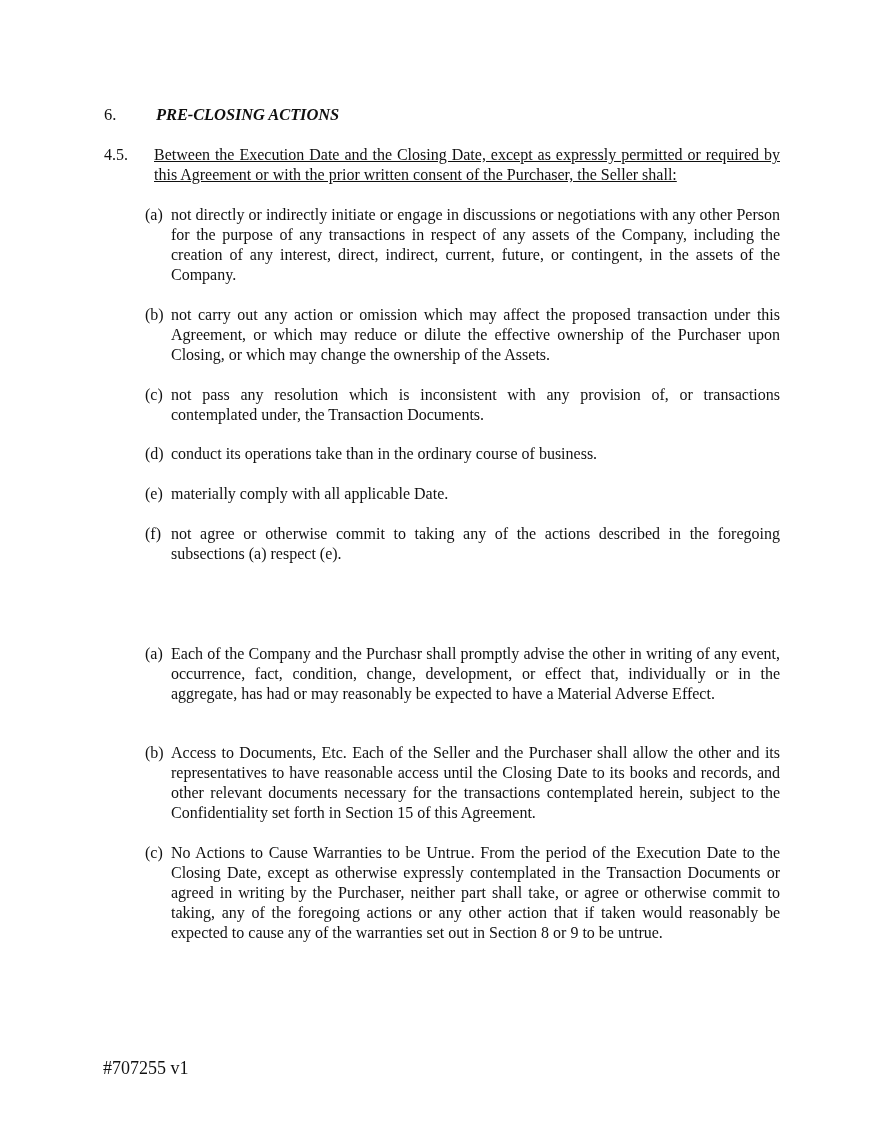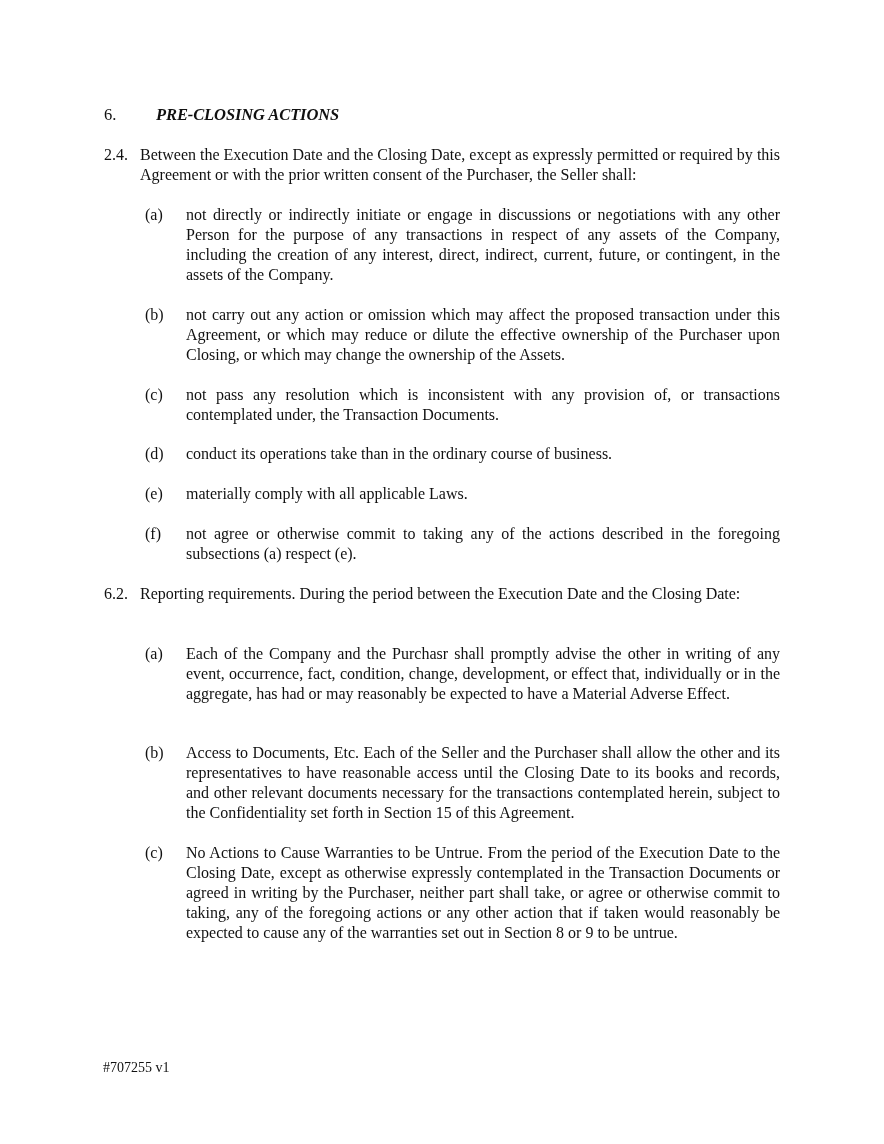--- a/index.html
+++ b/index.html
@@ -47,56 +47,57 @@
       position: absolute;
       left: 104px;
       width: 676px;
     }
     .clause .num {
       position: absolute;
       left: 0;
       top: 0;
     }
     .clause .text {
-      margin-left: 36px;
+      margin-left: 50px;
       text-align: justify;
+      text-decoration: underline;
     }
     .item {
       position: absolute;
       left: 145px;
       width: 635px;
     }
     .item .label {
       position: absolute;
       left: 0;
       top: 0;
     }
     .item .text {
-      margin-left: 41px;
+      margin-left: 26px;
       text-align: justify;
     }
     .footer {
       position: absolute;
       left: 103px;
       top: 1058px;
-      font-size: 14px;
+      font-size: 18px;
     }
   </style>
 </head>
 <body>
 
 <div class="page">
 
   <div class="heading">
     <span class="num">6.</span>
     <span class="title">PRE-CLOSING ACTIONS</span>
   </div>
 
   <div class="clause" style="top:145px;">
-    <span class="num">2.4.</span>
+    <span class="num">4.5.</span>
     <div class="text">Between the Execution Date and the Closing Date, except as expressly permitted or required by this Agreement or with the prior written consent of the Purchaser, the Seller shall:</div>
   </div>
 
   <div class="item" style="top:205px;">
     <span class="label">(a)</span>
     <div class="text">not directly or indirectly initiate or engage in discussions or negotiations with any other Person for the purpose of any transactions in respect of any assets of the Company, including the creation of any interest, direct, indirect, current, future, or contingent, in the assets of the Company.</div>
   </div>
 
   <div class="item" style="top:305px;">
     <span class="label">(b)</span>
@@ -108,32 +109,28 @@
     <div class="text">not pass any resolution which is inconsistent with any provision of, or transactions contemplated under, the Transaction Documents.</div>
   </div>
 
   <div class="item" style="top:444px;">
     <span class="label">(d)</span>
     <div class="text">conduct its operations take than in the ordinary course of business.</div>
   </div>
 
   <div class="item" style="top:484px;">
     <span class="label">(e)</span>
-    <div class="text">materially comply with all applicable Laws.</div>
+    <div class="text">materially comply with all applicable Date.</div>
   </div>
 
   <div class="item" style="top:524px;">
     <span class="label">(f)</span>
     <div class="text">not agree or otherwise commit to taking any of the actions described in the foregoing subsections (a) respect (e).</div>
   </div>
 
-  <div class="clause" style="top:584px;">
-    <span class="num">6.2.</span>
-    <div class="text">Reporting requirements. During the period between the Execution Date and the Closing Date:</div>
-  </div>
 
   <div class="item" style="top:644px;">
     <span class="label">(a)</span>
     <div class="text">Each of the Company and the Purchasr shall promptly advise the other in writing of any event, occurrence, fact, condition, change, development, or effect that, individually or in the aggregate, has had or may reasonably be expected to have a Material Adverse Effect.</div>
   </div>
 
   <div class="item" style="top:743px;">
     <span class="label">(b)</span>
     <div class="text">Access to Documents, Etc. Each of the Seller and the Purchaser shall allow the other and its representatives to have reasonable access until the Closing Date to its books and records, and other relevant documents necessary for the transactions contemplated herein, subject to the Confidentiality set forth in Section 15 of this Agreement.</div>
   </div>

